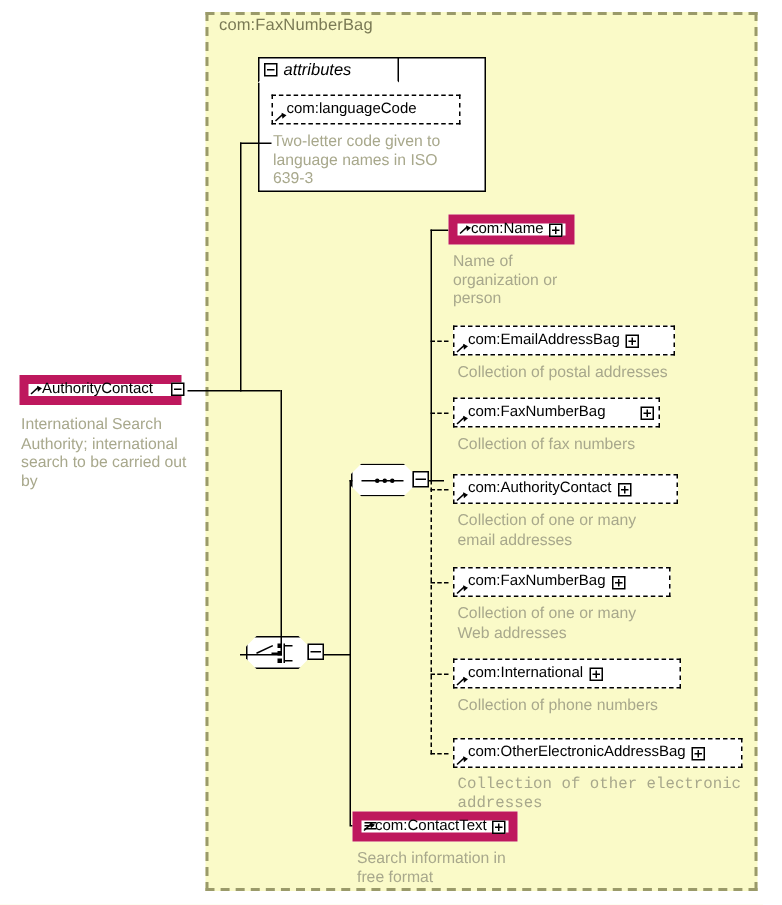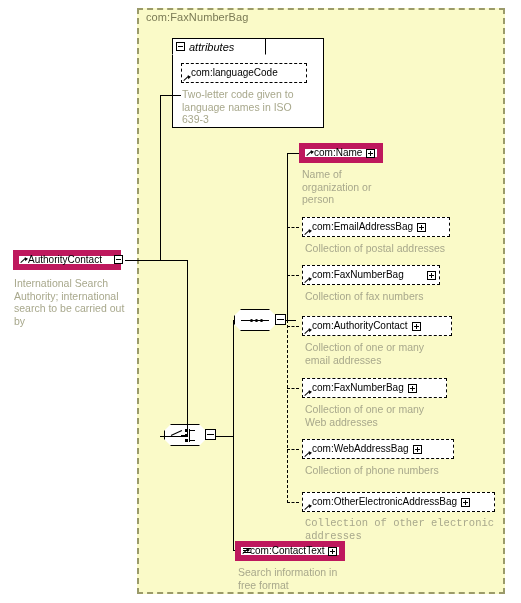--- a/index.html
+++ b/index.html
@@ -212,21 +212,21 @@
     <span class="arw"></span>
     <span class="nm">com:FaxNumberBag</span>
     <span class="exp plus"></span>
   </div>
   <div class="anno" style="left:305px;top:403px;width:150px;">Collection of one or many
 Web addresses</div>
 
   <div class="shadow" style="left:305px;top:443px;width:152px;height:19px;"></div>
   <div class="node opt" style="left:302px;top:439px;width:152px;">
     <span class="arw"></span>
-    <span class="nm">com:WebAddressBag</span>
+    <span class="nm">com:International</span>
     <span class="exp plus"></span>
   </div>
   <div class="anno" style="left:305px;top:464px;width:190px;">Collection of phone numbers</div>
 
   <div class="shadow" style="left:305px;top:496px;width:193px;height:19px;"></div>
   <div class="node opt" style="left:302px;top:492px;width:193px;">
     <span class="arw"></span>
     <span class="nm">com:OtherElectronicAddressBag</span>
     <span class="exp plus"></span>
   </div>

